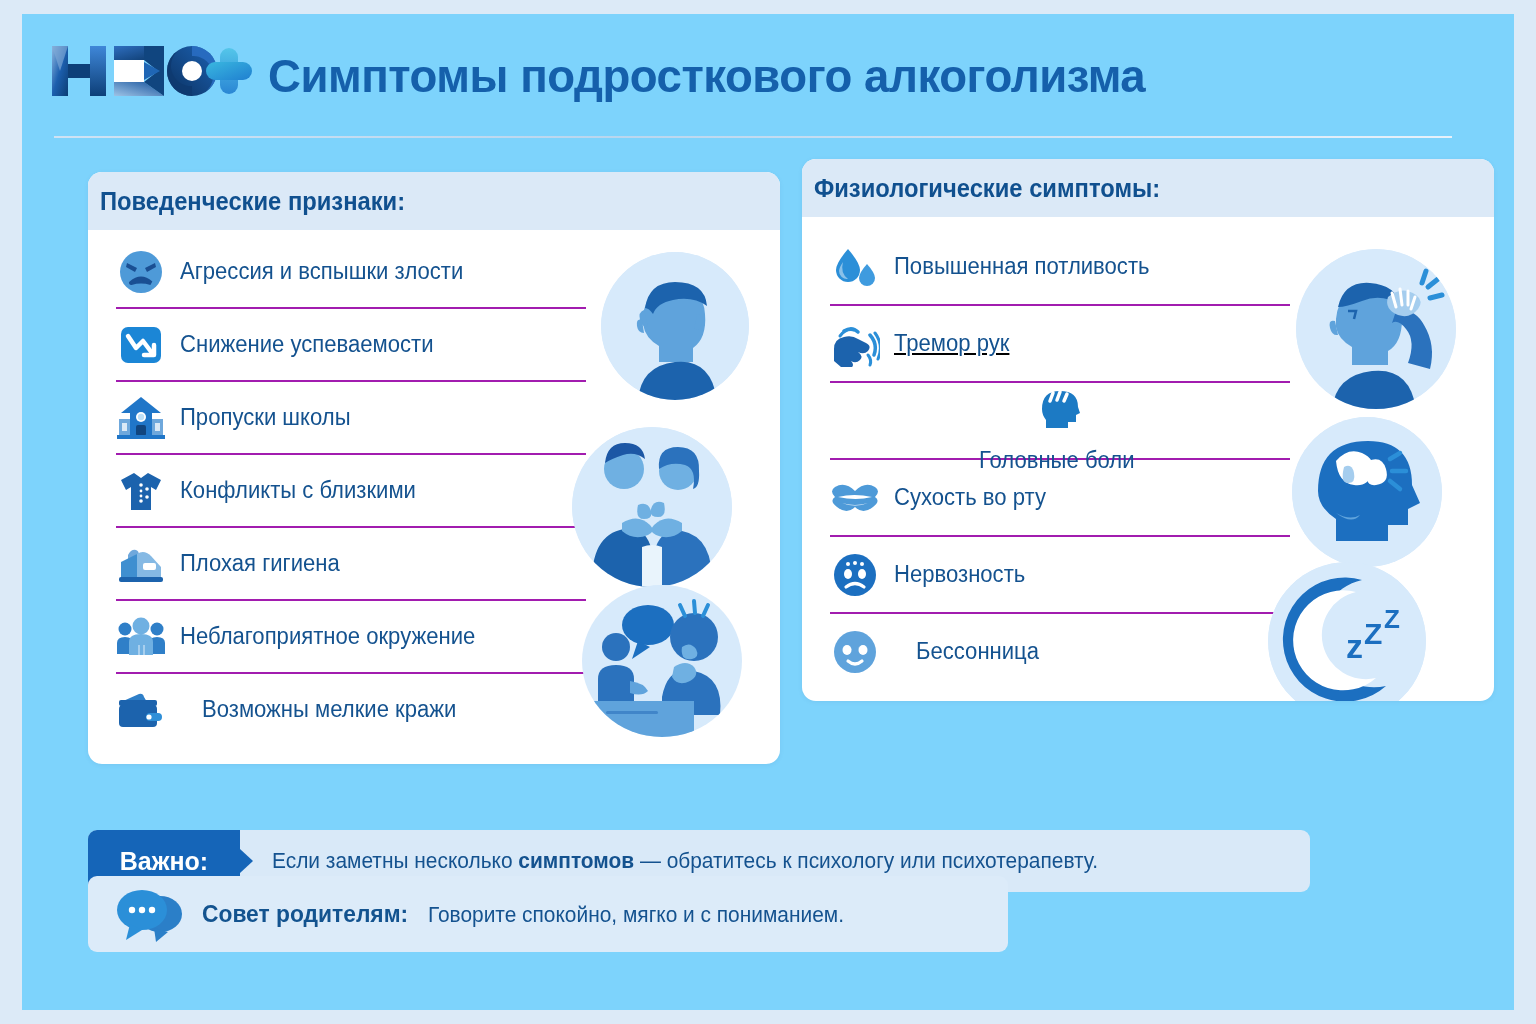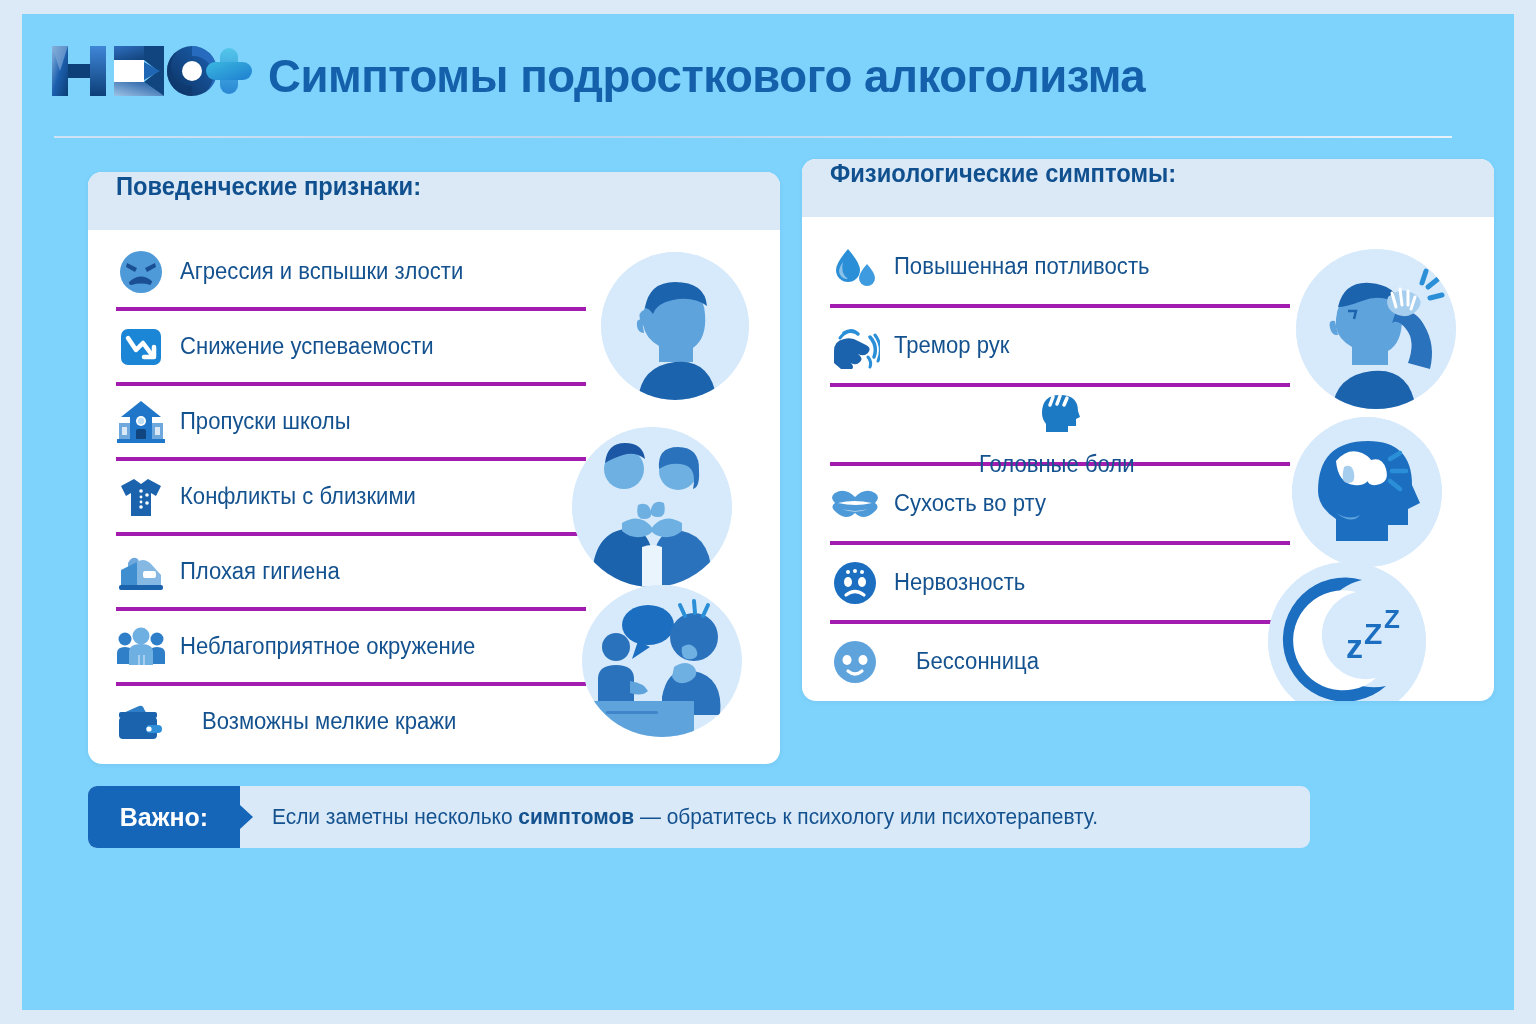--- a/index.html
+++ b/index.html
@@ -44,61 +44,61 @@
     position:absolute;
     background:#ffffff;
     border-radius:14px;
     box-shadow:0 1px 4px rgba(60,110,160,.10);
     overflow:hidden;
   }
   .card.left{left:66px;top:158px;width:692px;height:592px;}
   .card.right{left:780px;top:145px;width:692px;height:542px;}
   .card-head{
     height:58px;background:#dbe9f7;
-    display:flex;align-items:flex-start;
-    padding-left:28px;
+    display:flex;align-items:center;
+    padding-left:12px;
   }
   .card-head .h{
     font-size:25px;font-weight:bold;color:#10508f;
     transform:scaleX(0.95);transform-origin:left center;
     white-space:nowrap;
   }
   .card-body{position:relative;height:calc(100% - 58px);}
 
   .items{
     position:absolute;left:28px;top:6px;
   }
   .card.left .items{width:470px;}
   .card.right .items{width:460px;}
 
   .item{
     display:flex;align-items:center;
     height:71px;
-    border-bottom:4px solid #a21caf;
+    border-bottom:2px solid #a21caf;
     gap:14px;
   }
   .item:last-child{border-bottom:none;gap:36px;}
   .item .ico{
     width:50px;height:50px;flex:none;
     display:flex;align-items:center;justify-content:center;
   }
   .item .ico svg{display:block;}
   .item .lbl{
     font-size:23px;color:#14528f;
     white-space:nowrap;
     transform:scaleX(0.96);transform-origin:left center;
   }
 
   
   .illus{position:absolute;border-radius:50%;background:#d7eafb;overflow:hidden;}
   .illus svg{display:block;}
 
   
   .important{
-    position:absolute;left:66px;top:772px;width:1222px;height:62px;
+    position:absolute;left:66px;top:816px;width:1222px;height:62px;
     background:#d9e9f8;border-radius:9px;
     display:flex;align-items:center;
   }
   .important .tag{
     position:relative;
     width:152px;height:62px;
     background:#1565b8;border-radius:9px 0 0 9px;
     display:flex;align-items:center;justify-content:center;
     color:#ffffff;font-size:25px;font-weight:bold;
     flex:none;
@@ -378,21 +378,21 @@
           <span class="ico">
             <svg width="48" height="46" viewBox="0 0 48 46">
               <path d="M17 5 q12 14 12 21 a12 12 0 0 1 -24 0 q0 -7 12 -21 z" fill="#2b8fd8"></path>
               <path d="M12 18 q-4 6 -4 9 a8 8 0 0 0 9 8 q-8 -6 -5 -17 z" fill="#ffffff" opacity=".45"></path>
               <path d="M36 20 q8 9 8 14 a8 8 0 0 1 -16 0 q0 -5 8 -14 z" fill="#3f9bdf"></path>
             </svg>
           </span>
           <span class="lbl">Повышенная потливость</span>
         </div>
 
-        <div class="item" style="height:75px;">
+        <div class="item" style="height:75px;text-decoration:underline;">
           <span class="ico">
             <svg width="50" height="46" viewBox="0 0 50 46">
               <path d="M4 40 l0 -12 q0 -10 10 -12 q8 -2 14 2 l8 4 q6 3 2 8 q-4 4 -10 1 q6 4 2 8 q-4 4 -9 1 q4 4 0 7 q-5 3 -10 -1 z" fill="#1c63ad"></path>
               <path d="M14 10 q8 -5 14 1" fill="none" stroke="#2b8fd8" stroke-width="3.5" stroke-linecap="round"></path>
               <path d="M10 15 q6 -8 14 -6" fill="none" stroke="#2b8fd8" stroke-width="3" stroke-linecap="round"></path>
               <path d="M40 14 q8 9 4 20" fill="none" stroke="#2b8fd8" stroke-width="3.5" stroke-linecap="round"></path>
               <path d="M45 12 q9 12 3 26" fill="none" stroke="#2b8fd8" stroke-width="3" stroke-linecap="round"></path>
               <path d="M38 34 q4 5 2 10" fill="none" stroke="#2b8fd8" stroke-width="3" stroke-linecap="round"></path>
             </svg>
           </span>
@@ -493,14 +493,31 @@
     </div>
   </div>
 
   <div class="important">
     <div class="tag">Важно:</div>
     <div class="txt">
       <span>Если заметны несколько </span><b>симптомов</b><span> — обратитесь к психологу или психотерапевту.</span>
     </div>
   </div>
 
+  <div class="tip">
+    <div class="bubbles">
+      <svg width="80" height="60" viewBox="0 0 80 60">
+        <ellipse cx="46" cy="30" rx="22" ry="18" fill="#2b7fc8"></ellipse>
+        <path d="M40 44 l2 14 l12 -10 z" fill="#2b7fc8"></path>
+        <ellipse cx="28" cy="26" rx="25" ry="20" fill="#2b8fd8"></ellipse>
+        <path d="M16 40 l-4 16 l16 -10 z" fill="#2b8fd8"></path>
+        <circle cx="18" cy="26" r="3.2" fill="#ffffff"></circle>
+        <circle cx="28" cy="26" r="3.2" fill="#ffffff"></circle>
+        <circle cx="38" cy="26" r="3.2" fill="#ffffff"></circle>
+      </svg>
+    </div>
+    <div class="tip-texts">
+      <span class="t1">Совет родителям:</span>
+      <span class="t2">Говорите спокойно, мягко и с пониманием.</span>
+    </div>
+  </div>
 
 </div>
 
 </body></html>

